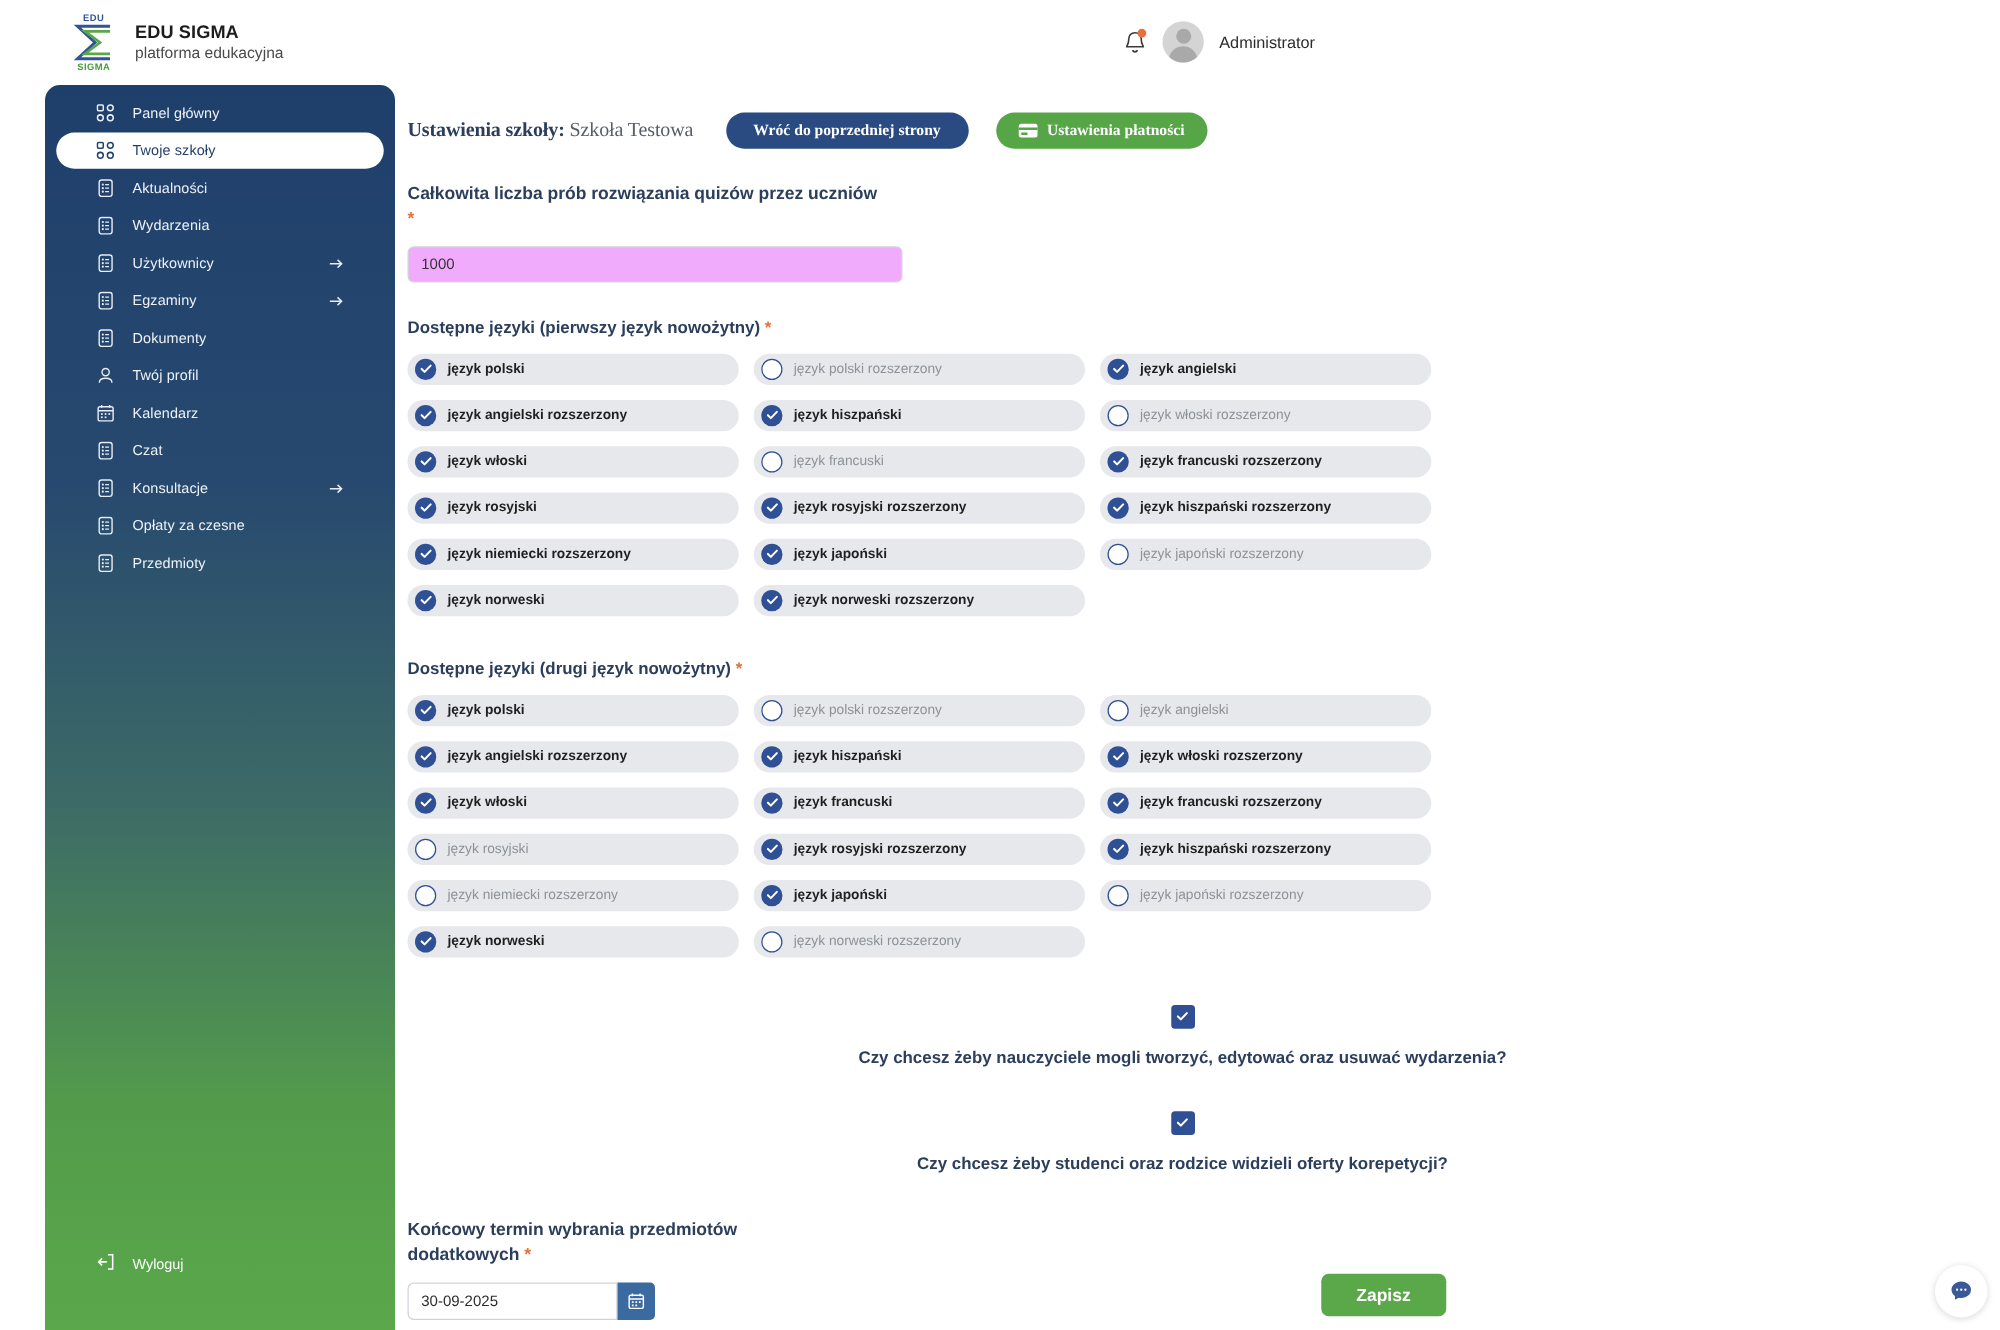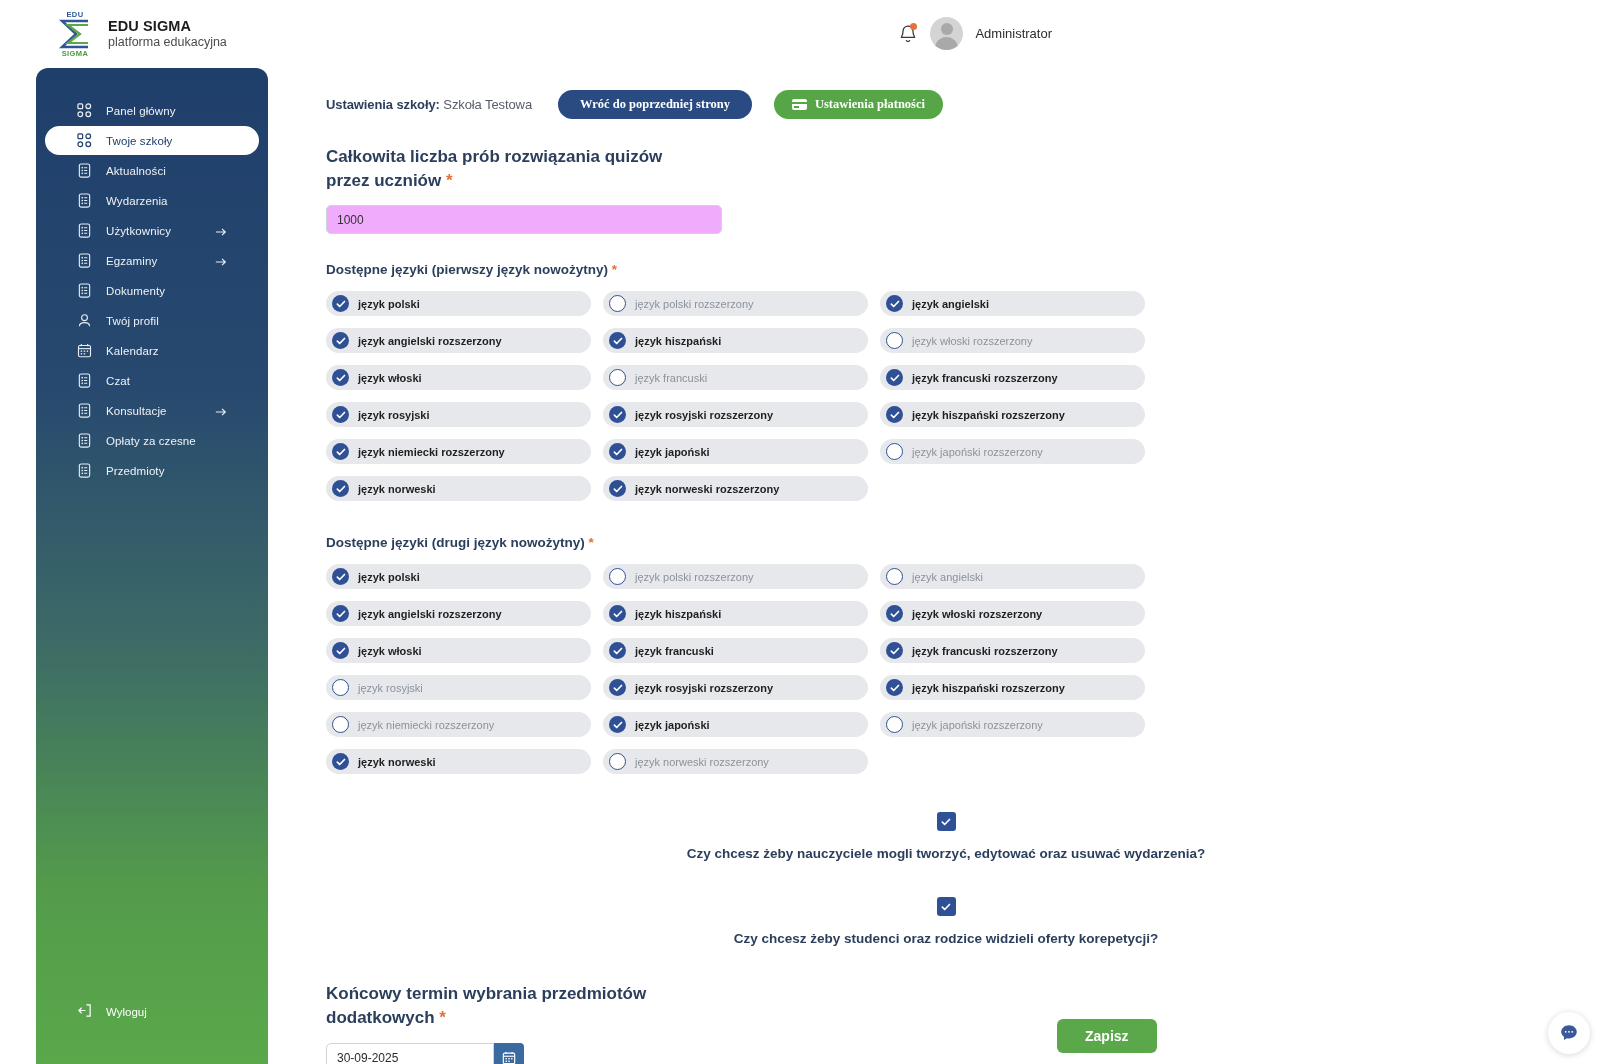--- a/index.html
+++ b/index.html
@@ -34,24 +34,24 @@
   .avatar {
     width: 33px; height: 33px; border-radius: 50%; background: #d4d4d4;
     position: relative; overflow: hidden; cursor: pointer;
   }
   .avatar::before { content:""; position:absolute; left:10.5px; top:6px; width:12px; height:12px; border-radius:50%; background:#a9a9a9; }
   .avatar::after  { content:""; position:absolute; left:5px; top:20px; width:23px; height:17px; border-radius:12px 12px 0 0; background:#a9a9a9; }
   .user-name { font-size: 13px; color: #2c2c2c; }
 
   
   .sidebar {
-    position: absolute; left: 36px; top: 68px; width: 232px; height: 996px;
+    position: absolute; left: 36px; top: 68px; width: 280px; height: 996px;
     background: linear-gradient(180deg, #1f3f6b 0%, #27496f 32%, #3d6b66 58%, #539b4b 82%, #5aa84a 100%);
     border-radius: 12px 12px 0 0;
-    padding-top: 28px;
+    padding-top: 8px;
   }
   .nav-item {
     position: relative; display: flex; align-items: center; gap: 14px;
     height: 29px; margin: 0 9px 1px 9px; padding-left: 32px;
     border-radius: 16px; cursor: pointer;
   }
   .nav-item .nav-label { font-size: 11.5px; color: #eef2f7; font-weight: 400; letter-spacing: .1px; white-space: nowrap; }
   .nav-item.active { background: #ffffff; }
   .nav-item.active .nav-label { color: #21406c; font-weight: 500; }
   .nav-item .nav-ico { width: 15px; height: 15px; flex: 0 0 15px; display:flex; align-items:center; justify-content:center; }
@@ -59,36 +59,36 @@
   .logout {
     position: absolute; left: 9px; bottom: 38px; display: flex; align-items: center; gap: 14px;
     height: 28px; padding-left: 32px; cursor: pointer;
   }
   .logout .nav-label { font-size: 11.5px; color: #ffffff; }
 
   
   .main { position: absolute; left: 326px; top: 68px; width: 1240px; }
 
   .page-head { display: flex; align-items: center; gap: 0; margin-top: 22px; }
-  .page-title { font-size: 13px; font-weight: 700; color: #2b3f5c; letter-spacing: -.1px; }
+  .page-title { font-size: 16px; font-weight: 700; color: #2b3f5c; letter-spacing: -.1px; font-family: Liberation Serif, serif; }
   .page-title .sub { font-weight: 400; color: #555e68; }
   .btn {
     border: none; border-radius: 18px; cursor: pointer;
     font-family: Liberation Serif, serif; font-size: 12.5px; font-weight: 700; color: #fff;
     display: inline-flex; align-items: center; justify-content: center; gap: 8px;
     height: 29px; white-space: nowrap;
   }
   .btn-back { background: #2a4b82; padding: 0 22px; margin-left: 26px; }
   .btn-pay  { background: #56a546; padding: 0 18px; margin-left: 22px; }
   .card-ico { width: 15px; height: 11px; border-radius: 2px; background: #fff; position: relative; }
   .card-ico::before { content:""; position:absolute; left:0; top:2.5px; width:15px; height:2px; background:#56a546; }
   .card-ico::after  { content:""; position:absolute; left:2px; bottom:2px; width:5px; height:2px; background:#56a546; }
 
   .field-label {
-    font-size: 17px; font-weight: 700; color: #2b3f5c; line-height: 1.42;
+    font-size: 14px; font-weight: 700; color: #2b3f5c; line-height: 1.42;
     max-width: 380px;
   }
   .req { color: #e0713c; font-weight: 700; }
   .section-label { font-size: 13.5px; font-weight: 700; color: #2b3f5c; }
 
   .text-input {
     width: 396px; height: 29px; border: 1px solid #cfd4da; border-radius: 5px;
     background: #f0abfc; font-size: 12px; color: #333; padding: 0 10px; outline: none;
     font-family: "Liberation Sans", sans-serif;
   }

